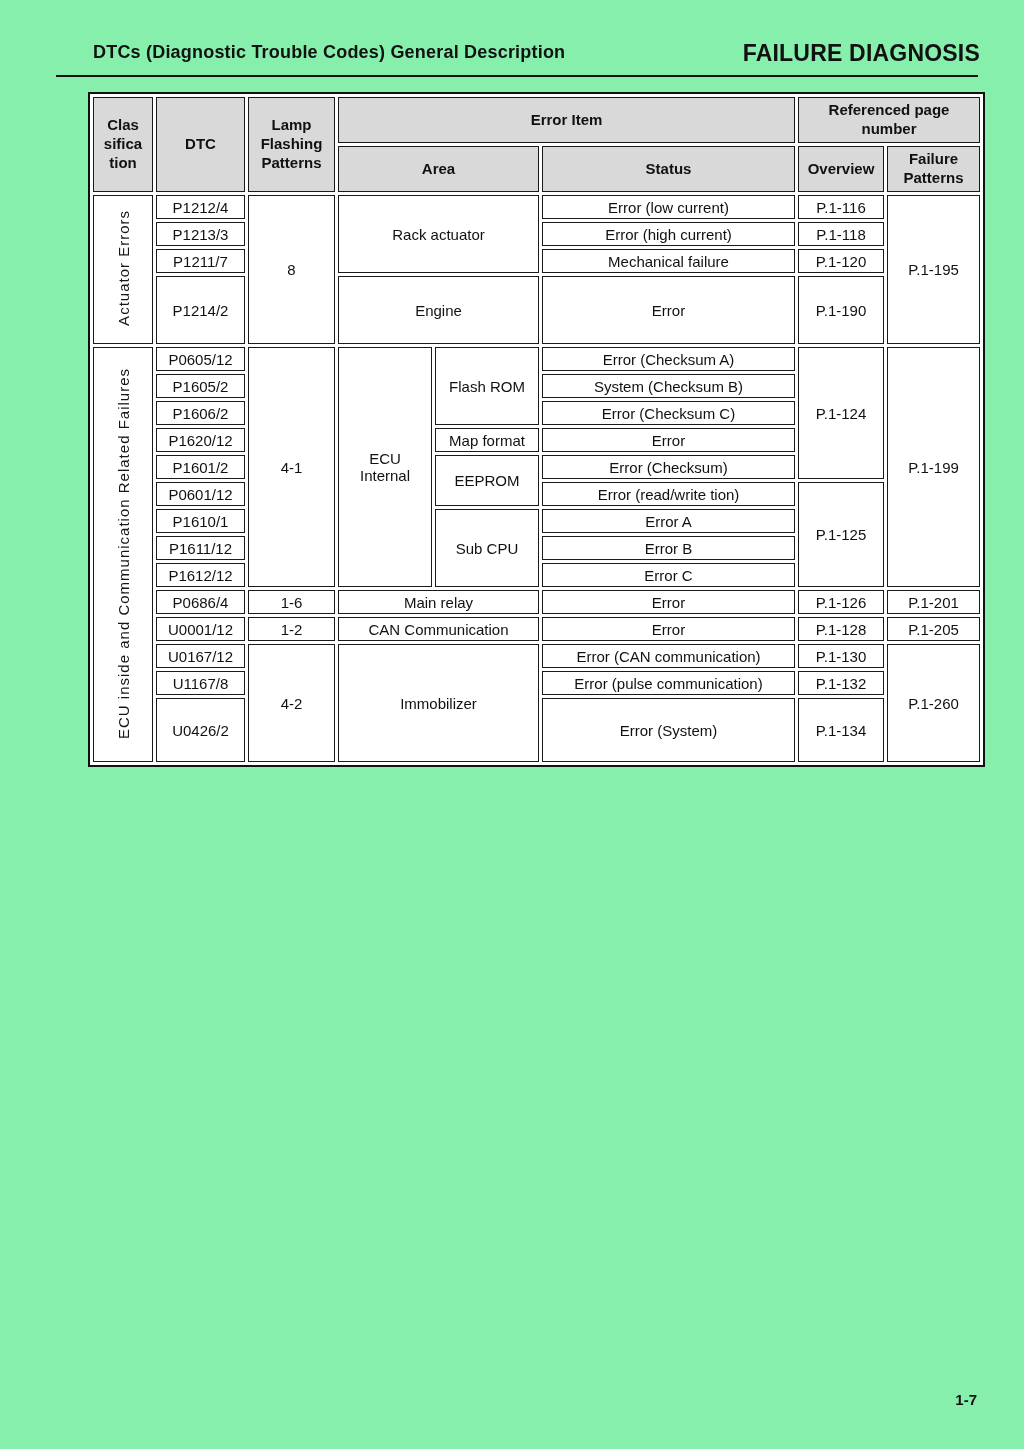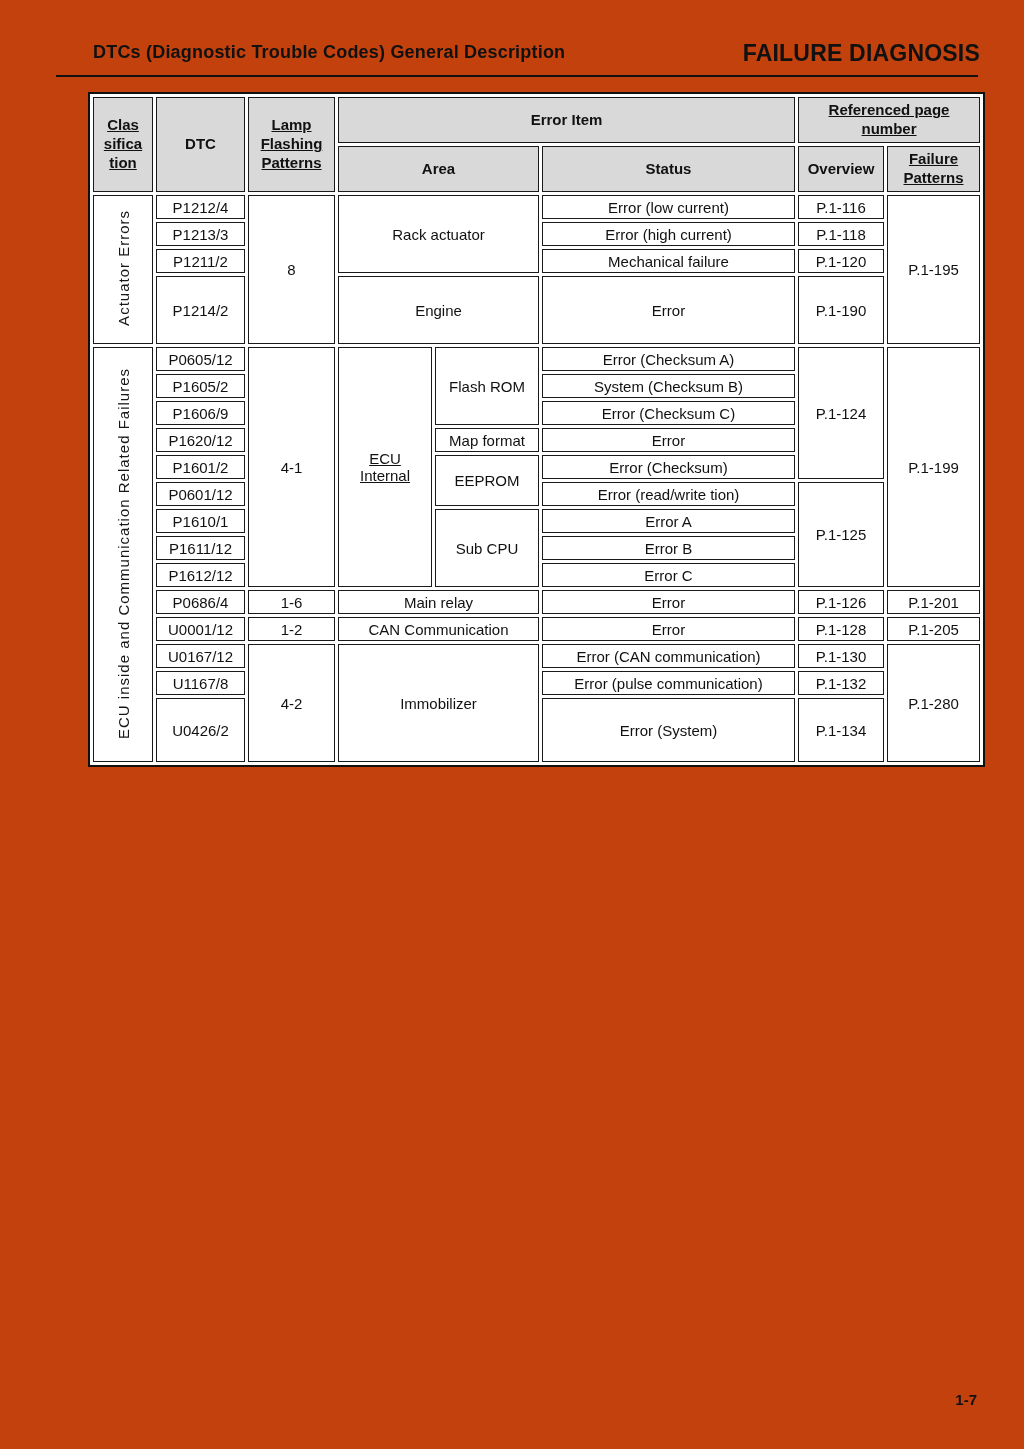--- a/index.html
+++ b/index.html
@@ -3,21 +3,21 @@
 <meta charset="utf-8">
 <style>
   html,body { margin:0; padding:0; }
   body {
     width:1024px; height:1449px;
     background:#ffffff;
     font-family:"Liberation Sans", sans-serif;
     color:#111111;
     position:relative;
   }
-  .page { position:absolute; inset:0; width:1024px; height:1449px; background:#c2410c; }
+  .page { position:absolute; inset:0; width:1024px; height:1449px; background:#86efac; }
 
   .title-left {
     position:absolute; left:93px; top:42px;
     font-size:18px; font-weight:bold; letter-spacing:0.2px;
   }
   .title-right {
     position:absolute; right:44px; top:40px;
     font-size:23px; font-weight:bold; letter-spacing:0.2px;
   }
   .title-rule {
@@ -43,21 +43,21 @@
     vertical-align:middle;
     padding:1px 3px;
     overflow:hidden;
     background:#fff;
   }
   .dtc-table th {
     font-weight:bold;
     background:#d9d9d9;
     line-height:1.25;
   }
-  .pre { white-space:pre-line;text-decoration:underline; }
+  .pre { white-space:pre-line; }
   .al { text-align:left; padding-left:8px; }
   tr.rhead { height:46px; }
   tr.rh    { height:24px; }
   tr.rtall1{ height:68px; }
   tr.rtall2{ height:64px; }
   .vcell { padding:2px; }
   .vtext {
     display:inline-block;
     writing-mode:vertical-rl;
     transform:rotate(180deg);
@@ -121,21 +121,21 @@
       <td class="al">Error (low current)</td>
       <td>P.1-116</td>
       <td rowspan="4">P.1-195</td>
     </tr>
     <tr class="rh">
       <td>P1213/3</td>
       <td class="al">Error (high current)</td>
       <td>P.1-118</td>
     </tr>
     <tr class="rh">
-      <td>P1211/2</td>
+      <td>P1211/7</td>
       <td class="al">Mechanical failure</td>
       <td>P.1-120</td>
     </tr>
     <tr class="rtall1">
       <td>P1214/2</td>
       <td colspan="2" class="al">Engine</td>
       <td class="al">Error</td>
       <td>P.1-190</td>
     </tr>
 
@@ -148,21 +148,21 @@
       <td rowspan="3" class="al">Flash ROM</td>
       <td class="al">Error (Checksum A)</td>
       <td rowspan="5">P.1-124</td>
       <td rowspan="9">P.1-199</td>
     </tr>
     <tr class="rh">
       <td>P1605/2</td>
       <td class="al">System (Checksum B)</td>
     </tr>
     <tr class="rh">
-      <td>P1606/9</td>
+      <td>P1606/2</td>
       <td class="al">Error (Checksum C)</td>
     </tr>
     <tr class="rh">
       <td>P1620/12</td>
       <td class="al">Map format</td>
       <td class="al">Error</td>
     </tr>
     <tr class="rh">
       <td>P1601/2</td>
       <td rowspan="2" class="al">EEPROM</td>
@@ -201,21 +201,21 @@
       <td class="al">Error</td>
       <td>P.1-128</td>
       <td>P.1-205</td>
     </tr>
     <tr class="rh">
       <td>U0167/12</td>
       <td rowspan="3">4-2</td>
       <td colspan="2" rowspan="3" class="al">Immobilizer</td>
       <td class="al">Error (CAN communication)</td>
       <td>P.1-130</td>
-      <td rowspan="3">P.1-280</td>
+      <td rowspan="3">P.1-260</td>
     </tr>
     <tr class="rh">
       <td>U1167/8</td>
       <td class="al">Error (pulse communication)</td>
       <td>P.1-132</td>
     </tr>
     <tr class="rtall2">
       <td>U0426/2</td>
       <td class="al">Error (System)</td>
       <td>P.1-134</td>

